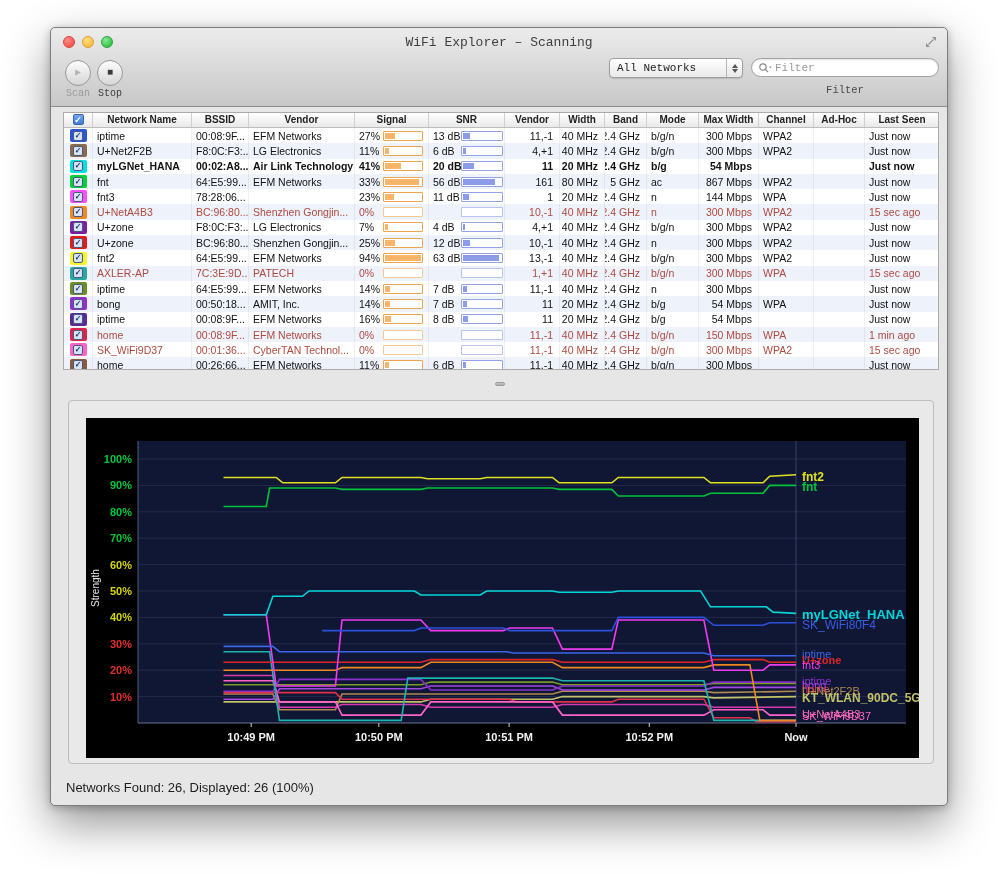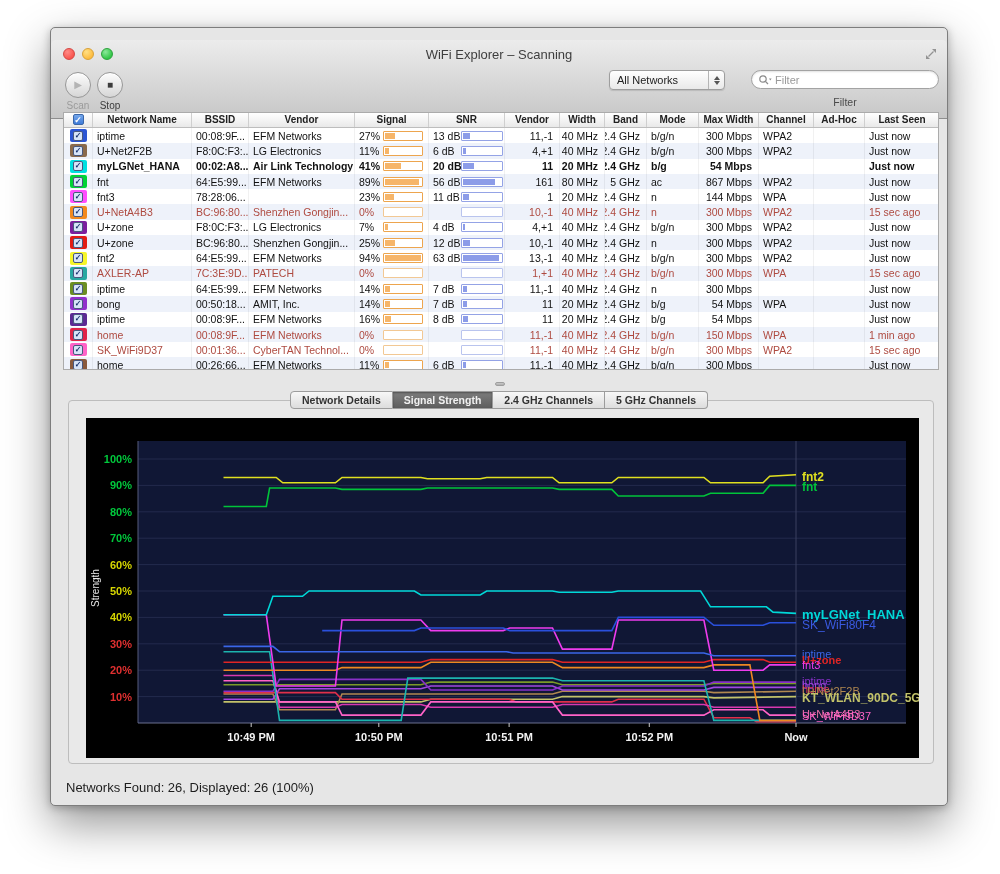--- a/index.html
+++ b/index.html
@@ -3,37 +3,37 @@
 <meta charset="utf-8">
 <style>
   * { box-sizing: border-box; margin: 0; padding: 0; }
   html,body { width:1000px; height:874px; background:#ffffff; font-family:"Liberation Sans", sans-serif; position:relative; overflow:hidden; }
 
   .window { position:absolute; left:50px; top:27px; width:898px; height:779px; background:#e6e6e6;
             border:1px solid #7d7d7d; border-radius:5px;
             box-shadow:0 18px 45px rgba(0,0,0,.42), 0 2px 8px rgba(0,0,0,.25); }
 
   
-  .chrome { position:absolute; left:0; top:12px; right:0; height:79px; border-radius:5px 5px 0 0;
-            background:linear-gradient(#ececec, #c7c7c7); border-bottom:1px solid #8e8e8e; }
+  .chrome { position:absolute; left:0; top:0; right:0; height:79px; border-radius:5px 5px 0 0;
+            background:linear-gradient(#ececec, #c7c7c7); border-bottom:1px solid #8e8e8e;font-family:Liberation Mono, monospace; }
   .tl { position:absolute; top:8px; width:12px; height:12px; border-radius:50%; }
   .tl.red    { left:12px; background:radial-gradient(circle at 35% 30%, #ff8a85, #f95750 70%); border:1px solid #d44743; }
   .tl.yellow { left:31px; background:radial-gradient(circle at 35% 30%, #ffe085, #fdbc40 70%); border:1px solid #d8a138; }
   .tl.green  { left:50px; background:radial-gradient(circle at 35% 30%, #8ce89a, #34c748 70%); border:1px solid #2ca23c; }
   .win-title { position:absolute; top:7px; left:0; right:0; text-align:center; font-size:13px; color:#3e3e3e; }
   .fs-icon { position:absolute; right:10px; top:8px; opacity:.75; }
 
   .tbtn { position:absolute; top:32px; width:26px; height:26px; border-radius:50%;
           background:linear-gradient(#fdfdfd,#d6d6d6); border:1px solid #979797;
           box-shadow:inset 0 1px 0 #fff; text-align:center; }
   .tbtn .glyph { font-size:10px; line-height:24px; }
   .tbtn-label { position:absolute; top:60px; font-size:10px; text-align:center; width:40px; }
   .lbl-dim { color:#9b9b9b; } .lbl-dark { color:#3c3c3c; }
 
-  .popup { position:absolute; left:558px; top:30px; width:116px; height:20px; background:linear-gradient(#ffffff,#e9e9e9);
+  .popup { position:absolute; left:558px; top:30px; width:134px; height:20px; background:linear-gradient(#ffffff,#e9e9e9);
            border:1px solid #9e9e9e; border-radius:4px; font-size:11px; color:#222;
            padding:3px 0 0 7px; box-shadow:0 1px 1px rgba(0,0,0,.12); }
   .popup .stepper { position:absolute; right:0; top:0; bottom:0; width:16px; border-left:1px solid #b5b5b5;
            display:flex; flex-direction:column; align-items:center; justify-content:center; gap:1px; }
   .tri-up    { width:0; height:0; border-left:3.5px solid transparent; border-right:3.5px solid transparent; border-bottom:4px solid #555; }
   .tri-down  { width:0; height:0; border-left:3.5px solid transparent; border-right:3.5px solid transparent; border-top:4px solid #555; }
 
   .searchfield { position:absolute; left:700px; top:30px; width:188px; height:19px; background:#fff;
            border:1px solid #a3a3a3; border-radius:10px; display:flex; align-items:center; padding-left:6px;
            box-shadow:inset 0 1px 2px rgba(0,0,0,.12); }
@@ -239,21 +239,21 @@
         <div class="trow">
           <div class="td center">
             <span class="swatch" style="background: rgb(0, 212, 53);">
               <span class="cbx">✓</span>
             </span>
           </div>
           <div class="td l">fnt</div>
           <div class="td l">64:E5:99...</div>
           <div class="td l">EFM Networks</div>
           <div class="td ">
-            <span class="numtxt">89%</span>
+            <span class="numtxt">33%</span>
             <span class="bar sig">
               <span class="fill" style="width: 33.82px;"></span>
             </span>
           </div>
           <div class="td ">
             <span class="numtxt2">56 dB</span>
             <span class="bar snr">
               <span class="fill" style="width: 32px;"></span>
             </span>
           </div>
@@ -624,26 +624,20 @@
           <div class="td r">300 Mbps</div>
           <div class="td l"></div>
           <div class="td l"></div>
           <div class="td l">Just now</div>
         </div>
       </div>
   </div>
 
   <div class="dimple"></div>
   <div class="bottom-box"></div>
-  <div class="tabbar" id="tabbar">
-      <div class="tab">Network Details</div>
-      <div class="tab active">Signal Strength</div>
-      <div class="tab">2.4 GHz Channels</div>
-      <div class="tab">5 GHz Channels</div>
-    </div>
 
   <div class="chart">
     <svg id="chart-svg" width="833" height="340">
         <rect x="52" y="23" width="768" height="282" fill="#101735"></rect>
         <line x1="52" x2="820" y1="41" y2="41" stroke="#232a4d" stroke-width="1"></line>
         <line x1="52" x2="820" y1="67.39999999999998" y2="67.39999999999998" stroke="#232a4d" stroke-width="1"></line>
         <line x1="52" x2="820" y1="93.79999999999998" y2="93.79999999999998" stroke="#232a4d" stroke-width="1"></line>
         <line x1="52" x2="820" y1="120.19999999999999" y2="120.19999999999999" stroke="#232a4d" stroke-width="1"></line>
         <line x1="52" x2="820" y1="146.6" y2="146.6" stroke="#232a4d" stroke-width="1"></line>
         <line x1="52" x2="820" y1="173" y2="173" stroke="#232a4d" stroke-width="1"></line>

